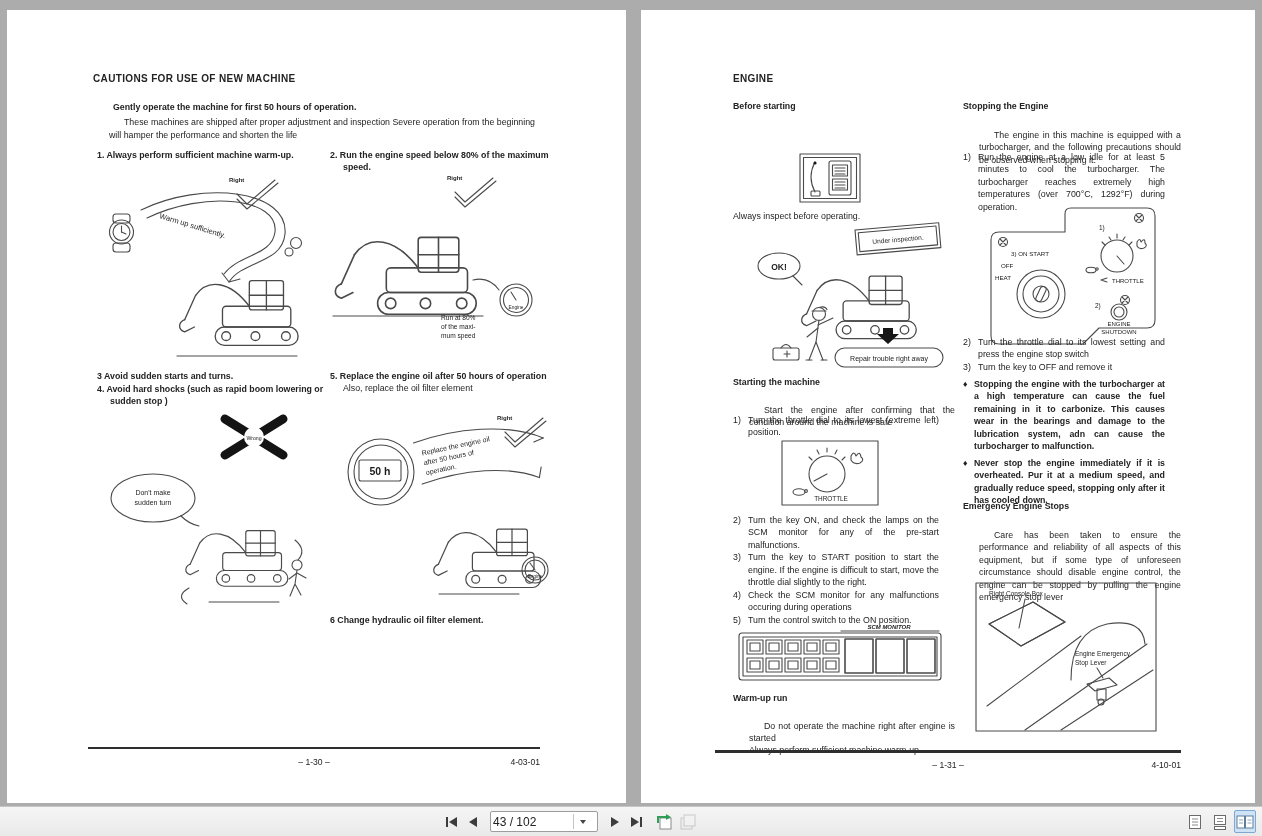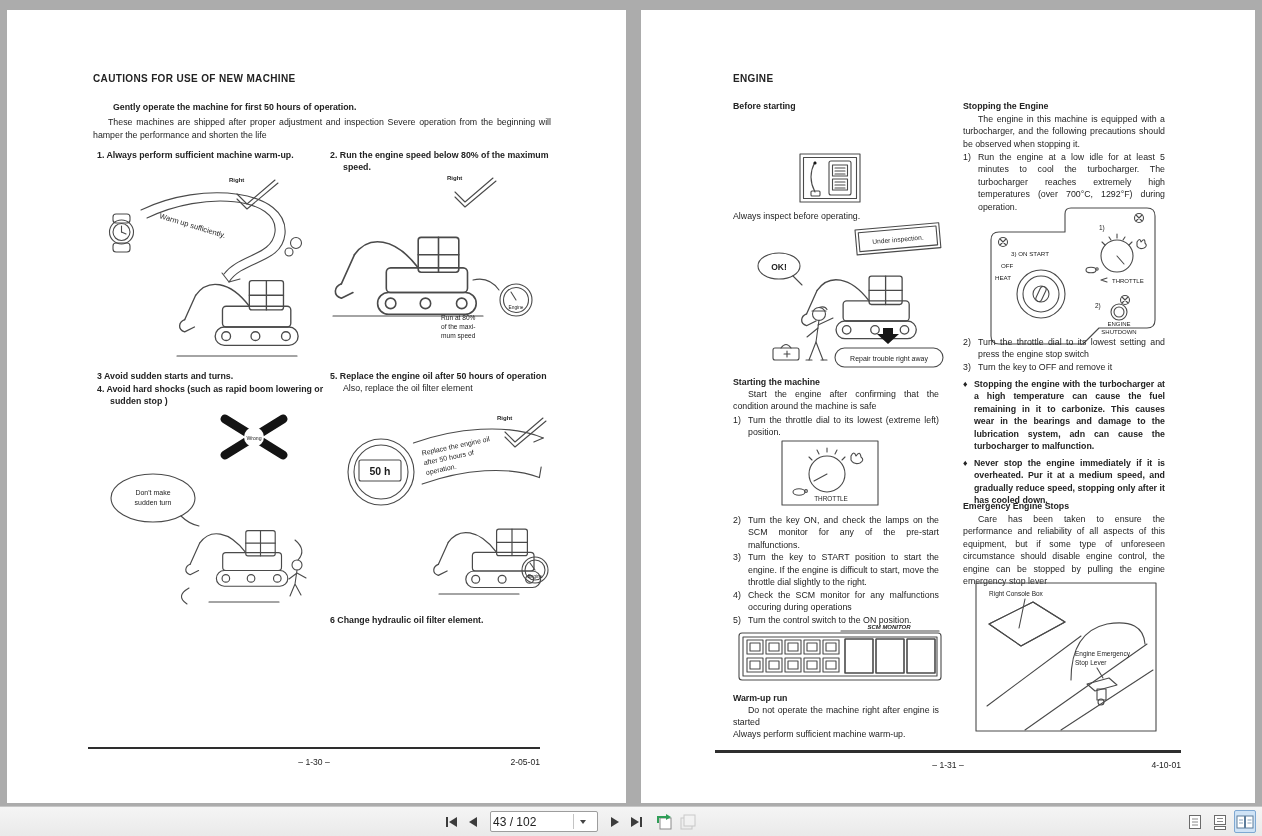--- a/index.html
+++ b/index.html
@@ -5,21 +5,21 @@
   html,body{margin:0;padding:0;}
   body{width:1262px;height:836px;background:#acacac;font-family:"Liberation Sans",sans-serif;color:#232323;overflow:hidden;position:relative;}
   .page{position:absolute;top:10px;height:793px;background:#ffffff;}
   #pageL{left:7px;width:619px;}
   #pageR{left:641px;width:614px;}
   .abs{position:absolute;}
   .doc{font-size:8.8px;line-height:1.42;}
   .doctitle{font-size:10px;font-weight:bold;letter-spacing:.35px;text-align:center;}
   .b{font-weight:bold;}
   .h{font-weight:bold;margin:0 0 3px 0;}
-  p{margin:0;}
+  p{margin:16px;}
   .j{text-align:justify;}
   .ind{text-indent:15px;}
   .hang{padding-left:13px;text-indent:-13px;}
   .step{display:flex;}
   .step .sn{width:15px;flex:none;}
   .step .st{flex:1;text-align:justify;}
   .warn{display:flex;font-weight:bold;margin-bottom:4px;}
   .warn .bm{width:11px;flex:none;}
   
   svg.fig path,svg.fig rect,svg.fig circle,svg.fig ellipse,svg.fig line,svg.fig polyline,svg.fig polygon{stroke:#4a4a4a;stroke-width:1.1;fill:none;stroke-linecap:round;stroke-linejoin:round;}
@@ -177,21 +177,21 @@
     <line x1="212" y1="162" x2="207" y2="155"></line>
     <text x="212" y="170" font-size="4.5" text-anchor="middle">Engine</text>
     <path d="M116 186 h80" stroke-width="0.8"></path>
   </svg>
 
   <div class="abs b" style="left:323px;top:604px;width:230px">6  Change hydraulic oil filter element.</div>
 
   <div class="rule" style="left:81px;top:737px;width:452px;height:2px"></div>
   <div class="footer fc" style="left:81px;top:746px;width:452px">
     <span>– 1-30 –</span>
-    <span class="code">2-05-01</span>
+    <span class="code">4-03-01</span>
   </div>
 </div>
 
 <div class="page doc" id="pageR">
   <div class="abs doctitle" style="left:92px;top:62px">ENGINE</div>
 
   <div class="abs h" style="left:92px;top:90px">Before starting</div>
 
   <svg class="fig abs" style="left:158px;top:143px" width="62" height="50" viewBox="0 0 62 50">
     <rect x="1" y="1" width="60" height="48"></rect>

